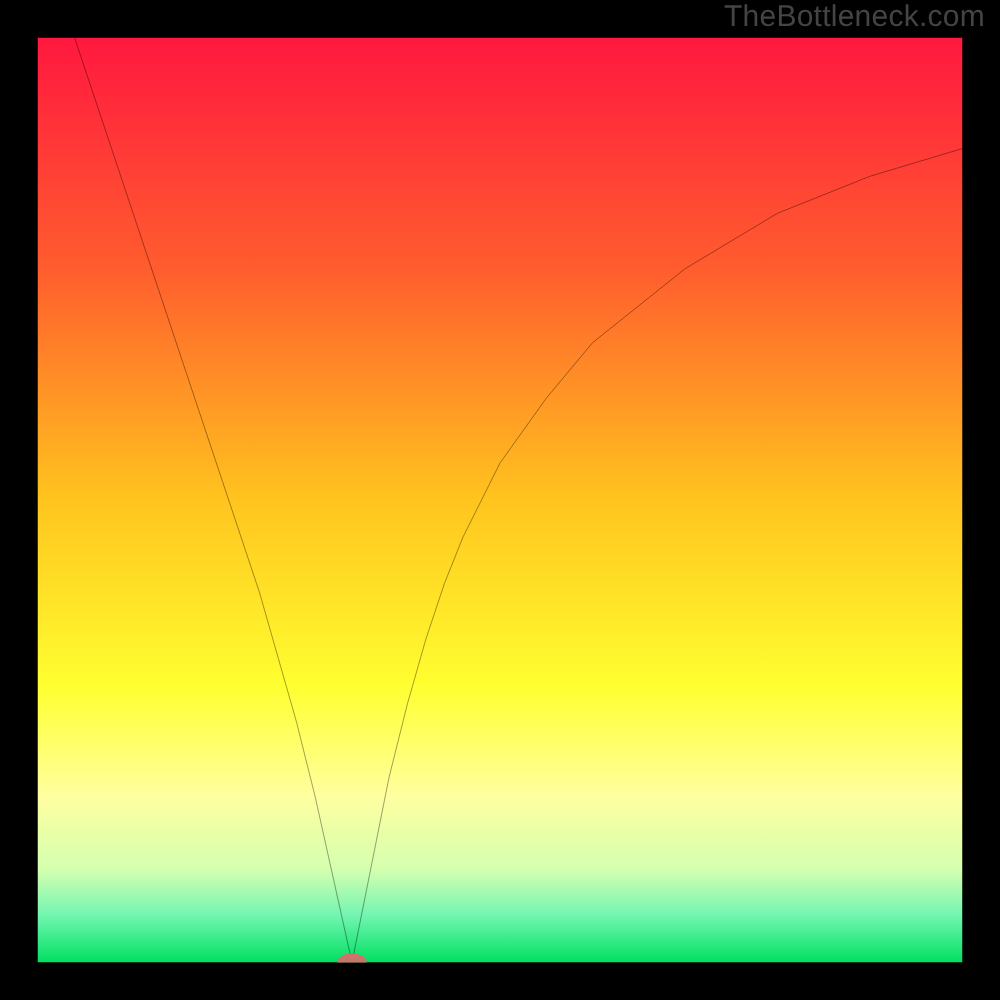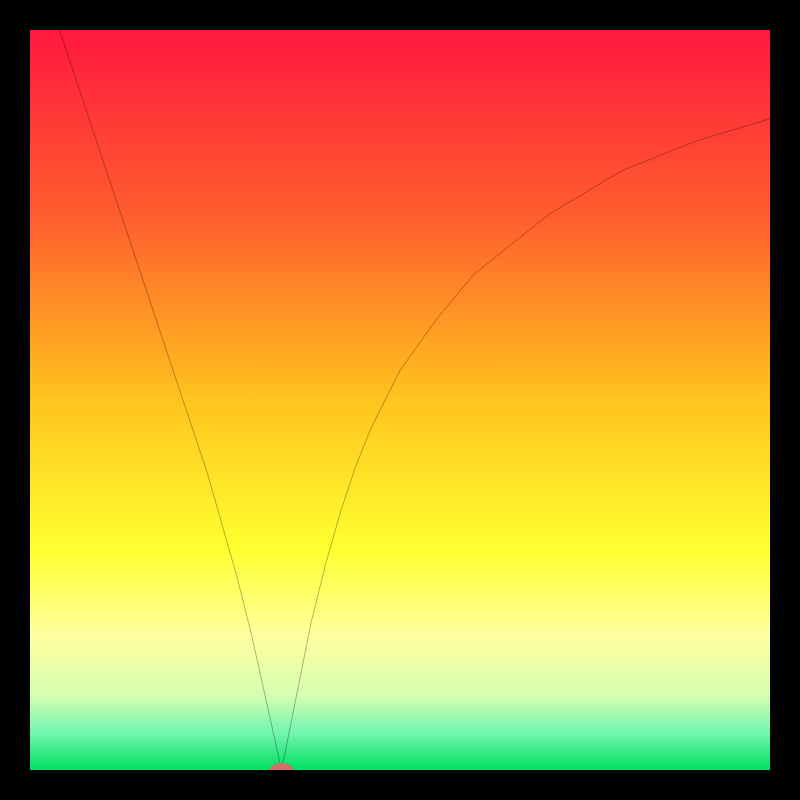--- a/index.html
+++ b/index.html
@@ -33,20 +33,21 @@
     top: 30px;
     width: 740px;
     height: 740px;
     display: block;
   }
 </style>
 </head>
 <body>
 
 <div class="frame">
+  <div class="watermark">TheBottleneck.com</div>
 
   <svg class="plot" viewBox="0 0 100 100" preserveAspectRatio="none">
     <defs>
       <linearGradient id="bg-grad" x1="0" y1="0" x2="0" y2="1">
           <stop offset="0%" stop-color="#ff183f"></stop>
           <stop offset="25%" stop-color="#ff5d2e"></stop>
           <stop offset="50%" stop-color="#ffc41e"></stop>
           <stop offset="70%" stop-color="#ffff30"></stop>
           <stop offset="82%" stop-color="#ffffa0"></stop>
           <stop offset="90%" stop-color="#d4ffb0"></stop>

